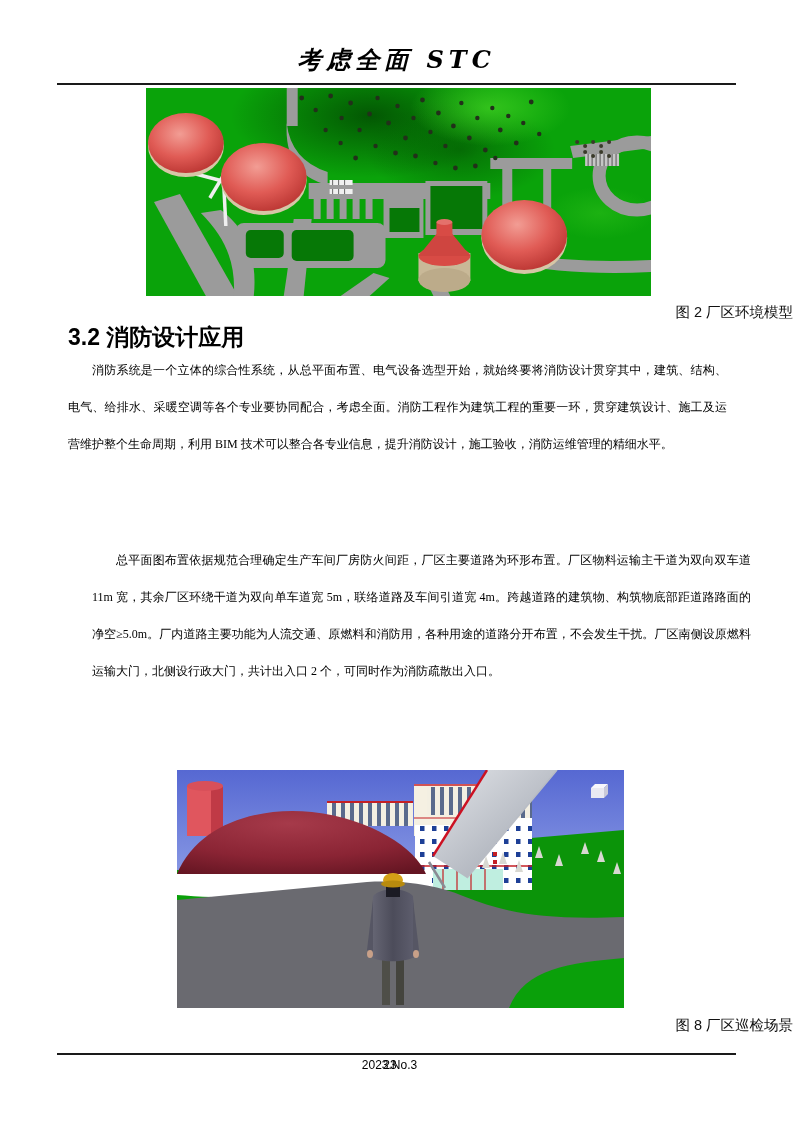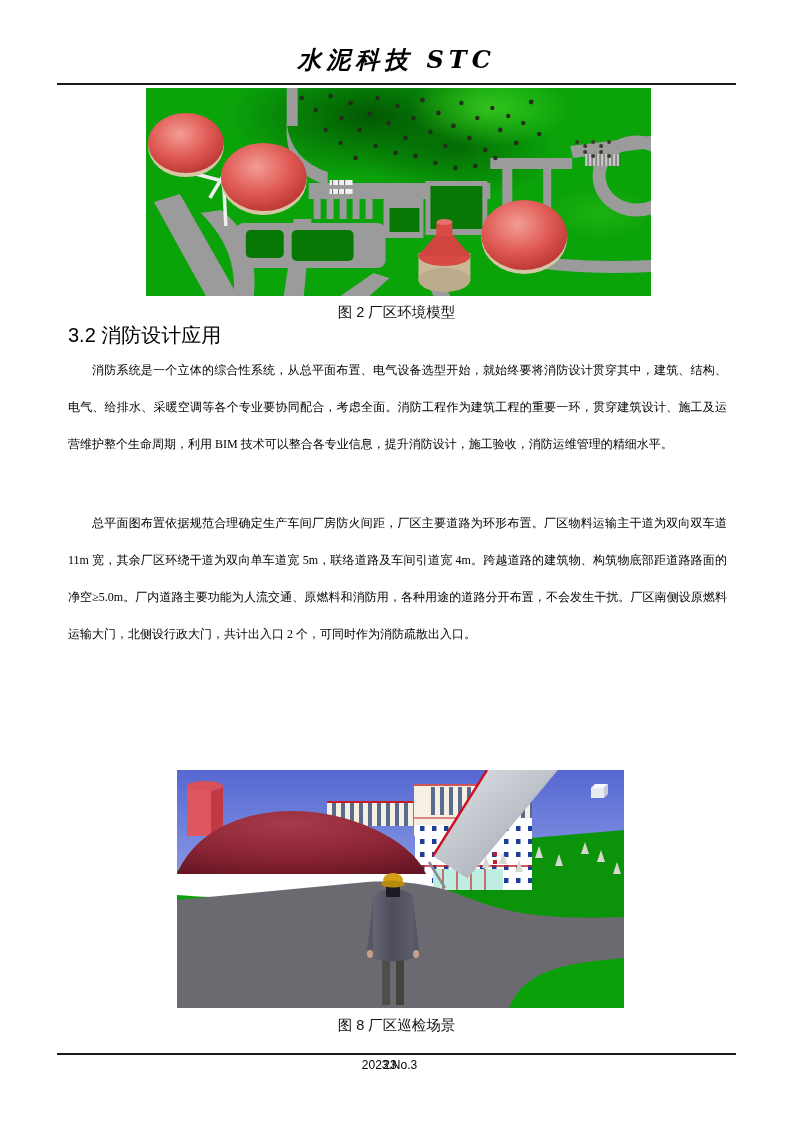--- a/index.html
+++ b/index.html
@@ -12,52 +12,52 @@
     font-family:"DejaVu Serif", serif;font-size:24px;font-weight:600;
     letter-spacing:5px;font-style:italic;
   }
   .header-rule{
     position:absolute;top:83px;left:57px;width:679px;height:2px;background:#1a1a1a;
   }
   .figure2{position:absolute;top:88px;left:146px;width:505px;height:208px;}
   .figure3{position:absolute;top:770px;left:177px;width:447px;height:238px;}
   .figure2 svg,.figure3 svg{display:block;width:100%;height:100%;}
   .caption{
-    position:absolute;left:0;width:793px;text-align:center;
+    position:absolute;left:0;width:793px;text-align:right;
     font-family:"Liberation Sans", sans-serif;font-size:14.5px;color:#111;
   }
   .caption2{top:303px;}
   .caption3{top:1016px;}
   .section-heading{
     position:absolute;top:322px;left:68px;
-    font-family:"Liberation Sans", sans-serif;font-weight:normal;font-size:20px;
+    font-family:"Liberation Sans", sans-serif;font-weight:bold;font-size:23px;
   }
   .body-text{
     position:absolute;left:68px;width:659px;
     font-size:12px;line-height:37px;text-align:justify;text-align-last:left;
   }
   .para1{top:352px;}
-  .para2{top:505px;}
+  .para2{top:542px;margin-left:24px;}
   .body-text p{margin:0;text-indent:2em;}
   .footer-rule{
     position:absolute;top:1053px;left:57px;width:679px;height:2px;background:#1a1a1a;
   }
   .page-number{
     position:absolute;top:1058px;left:0;width:780px;text-align:center;
     font-family:"Liberation Sans", sans-serif;font-size:12px;
   }
   .issue-number{
     position:absolute;top:1058px;left:50px;width:679px;text-align:center;
     font-family:"Liberation Sans", sans-serif;font-size:12px;
   }
 </style>
 </head>
 <body>
 
-<div class="journal-title">水泥科技 STC</div>
+<div class="journal-title">考虑全面 STC</div>
 <div class="header-rule"></div>
 
 <div class="figure2">
 <svg viewBox="0 0 506 208" preserveAspectRatio="none">
   <defs>
     <radialGradient id="domeR" cx="42%" cy="35%" r="70%">
       <stop offset="0%" stop-color="#f29d94"></stop>
       <stop offset="55%" stop-color="#e05b55"></stop>
       <stop offset="100%" stop-color="#b93431"></stop>
     </radialGradient>

